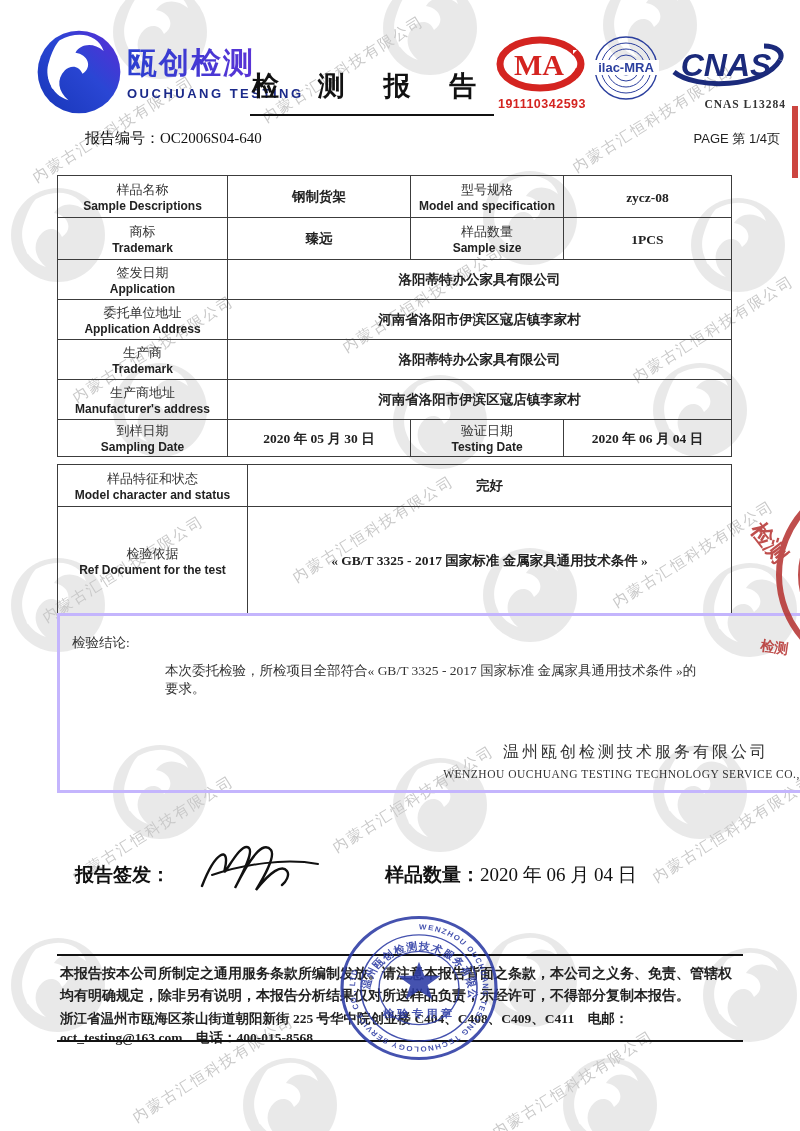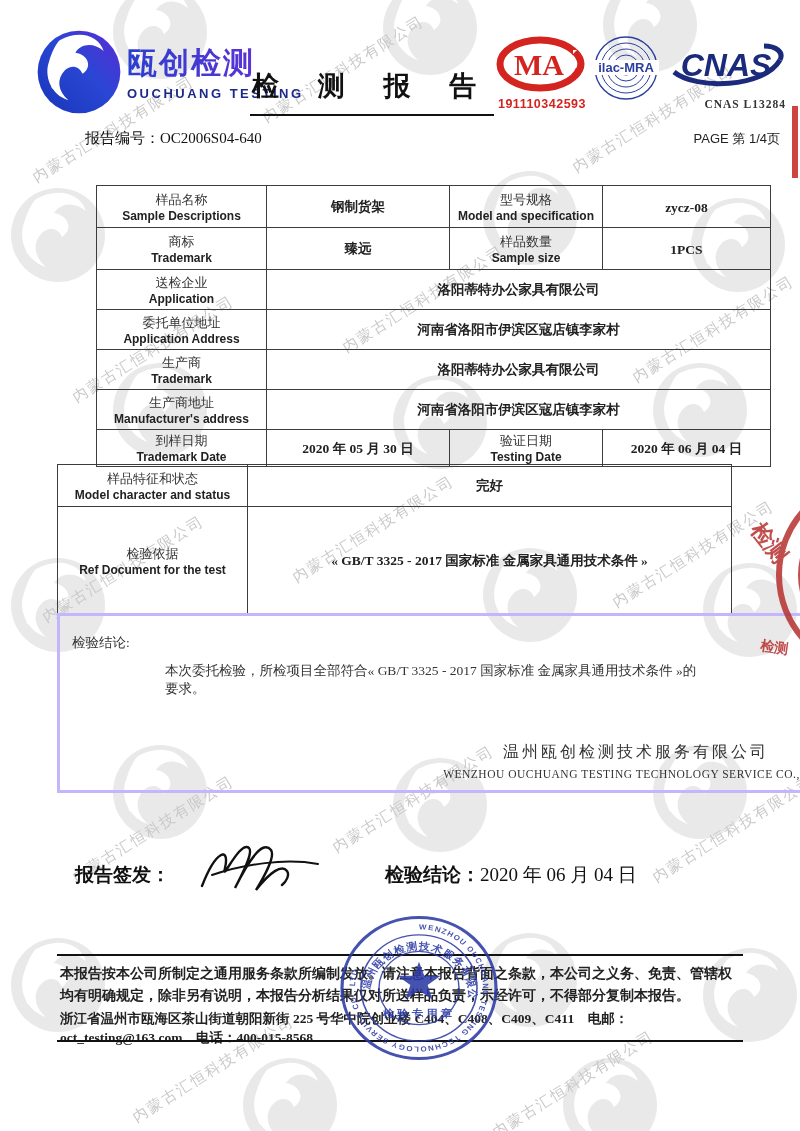--- a/index.html
+++ b/index.html
@@ -35,21 +35,21 @@
               font-family:"Liberation Serif", serif; margin-top:2px; }
   .report-no { position:absolute; left:85px; top:129px; font-size:15px; font-weight:normal;
                color:#111; z-index:1; font-family:"Liberation Serif", serif; }
   .page-no { position:absolute; right:20px; top:130px; font-size:13px; color:#222; z-index:1; }
   .red-bar { position:absolute; left:792px; top:106px; width:6px; height:72px;
              background:#c3251f; opacity:.85; z-index:2; }
   
   .tbl { position:absolute; left:57px; border-collapse:collapse; table-layout:fixed;
          z-index:1; background:transparent; }
   .tbl td { border:1px solid #3c3c3c; text-align:center; vertical-align:middle; padding:2px 4px; }
-  .t1 { top:185px; width:674px;margin-left:39px; }
+  .t1 { top:175px; width:674px; }
   .t2 { top:464px; width:674px; }
   .lab-cn { display:block; font-size:13px; color:#333; font-family:"Liberation Serif", serif; }
   .lab-en { display:block; font-size:12px; color:#222; font-weight:bold; }
   .val { font-size:13.5px; color:#222; font-weight:bold; font-family:"Liberation Serif", serif; }
   .rh42 { height:42px; } .rh40 { height:40px; } .rh37 { height:37px; } .rh108 { height:108px; }
   
   .conc { position:absolute; left:57px; top:613px; width:790px; height:180px;
           border:3px solid #c4b5fd; z-index:1; }
   .conc-label { position:absolute; left:12px; top:18px; font-size:13.5px; color:#333;
                 font-family:"Liberation Serif", serif; }
@@ -258,21 +258,21 @@
           </td>
       <td><span class="val">臻远</span></td>
       <td>
             <span class="lab-cn">样品数量</span>
             <span class="lab-en">Sample size</span>
           </td>
       <td><span class="val">1PCS</span></td>
     </tr>
     <tr class="rh40">
       <td>
-            <span class="lab-cn">送检企业</span>
+            <span class="lab-cn">签发日期</span>
             <span class="lab-en">Application</span>
           </td>
       <td colspan="3"><span class="val">洛阳蒂特办公家具有限公司</span></td>
     </tr>
     <tr class="rh40">
       <td>
             <span class="lab-cn">委托单位地址</span>
             <span class="lab-en">Application Address</span>
           </td>
       <td colspan="3"><span class="val">河南省洛阳市伊滨区寇店镇李家村</span></td>
@@ -287,21 +287,21 @@
     <tr class="rh40">
       <td>
             <span class="lab-cn">生产商地址</span>
             <span class="lab-en">Manufacturer's address</span>
           </td>
       <td colspan="3"><span class="val">河南省洛阳市伊滨区寇店镇李家村</span></td>
     </tr>
     <tr class="rh37">
       <td>
             <span class="lab-cn">到样日期</span>
-            <span class="lab-en">Trademark Date</span>
+            <span class="lab-en">Sampling Date</span>
           </td>
       <td><span class="val">2020 年 05 月 30 日</span></td>
       <td>
             <span class="lab-cn">验证日期</span>
             <span class="lab-en">Testing Date</span>
           </td>
       <td><span class="val">2020 年 06 月 04 日</span></td>
     </tr>
   </tbody>
     </table>
@@ -335,21 +335,21 @@
     <div class="conc-co-cn">温州瓯创检测技术服务有限公司</div>
     <div class="conc-co-en">WENZHOU OUCHUANG TESTING TECHNOLOGY SERVICE CO., LTD</div>
   </div>
 
   <div class="sig-label">报告签发：</div>
   <svg class="sig-img" width="135" height="75" viewBox="0 0 135 75">
     <path d="M12,58 C26,22 40,18 35,40 C31,56 50,12 59,20 C64,25 50,50 45,60 C60,30 73,12 81,22 C86,29 72,52 66,62 C80,44 92,36 97,43 C100,47 96,54 92,57" fill="none" stroke="#111" stroke-width="2.4" stroke-linecap="round"></path>
     <path d="M22,47 C55,36 95,30 128,36" fill="none" stroke="#111" stroke-width="2" stroke-linecap="round"></path>
   </svg>
   <div class="sig-date">
-    <b>检验结论：</b><span>2020 年 06 月 04 日</span>
+    <b>样品数量：</b><span>2020 年 06 月 04 日</span>
   </div>
 
   <div class="f-rule f-top"></div>
   <div class="f-text">
     <div class="f-terms">本报告按本公司所制定之通用服务条款所编制发放。请注意本报告背面之条款，本公司之义务、免责、管辖权均有明确规定，除非另有说明，本报告分析结果仅对所送样品负责，示经许可，不得部分复制本报告。</div>
     <div class="f-addr">浙江省温州市瓯海区茶山街道朝阳新街 225 号华中院创业楼 C404、C408、C409、C411　电邮：oct_testing@163.com　电话：400-015-8568</div>
   </div>
   <div class="f-rule f-bot"></div>
 
   <svg class="stamp-blue" width="166" height="152" viewBox="-83 -83 166 166" preserveAspectRatio="none">

